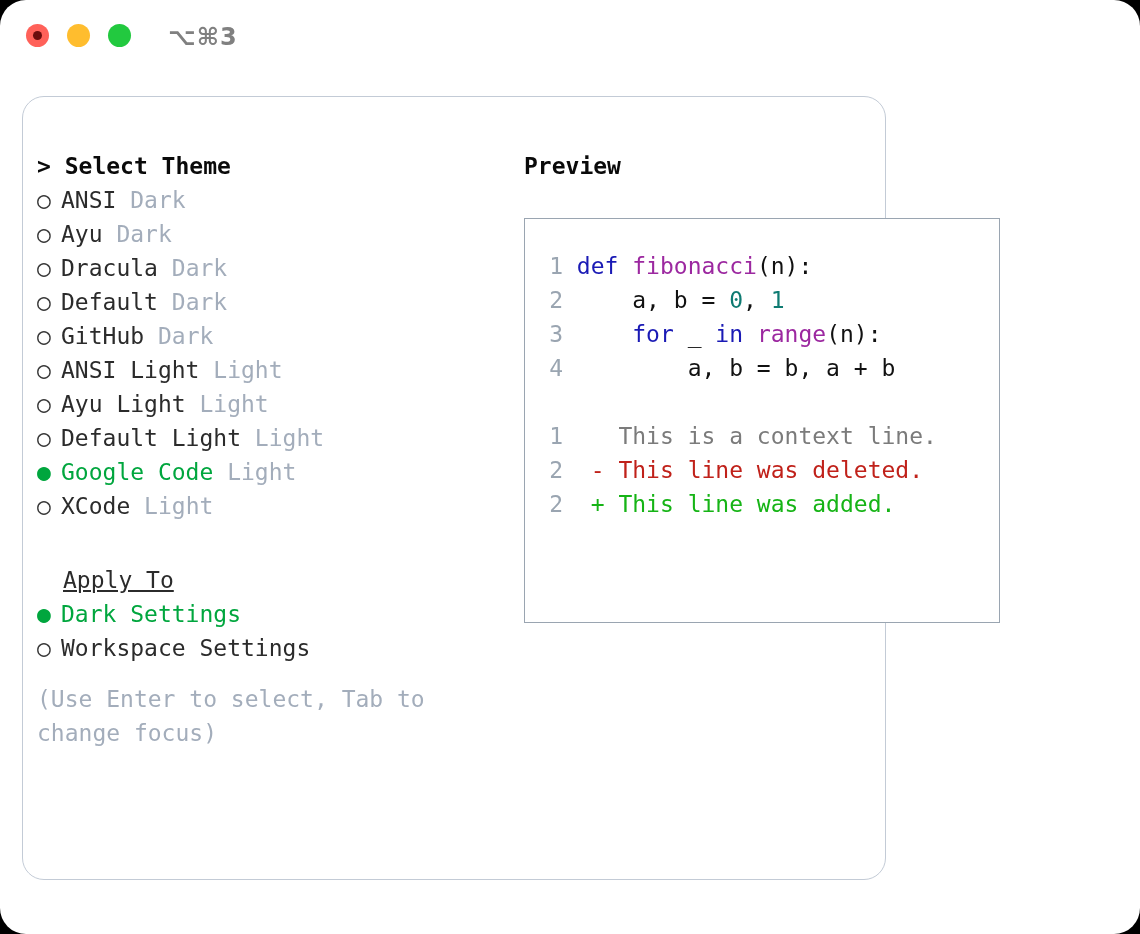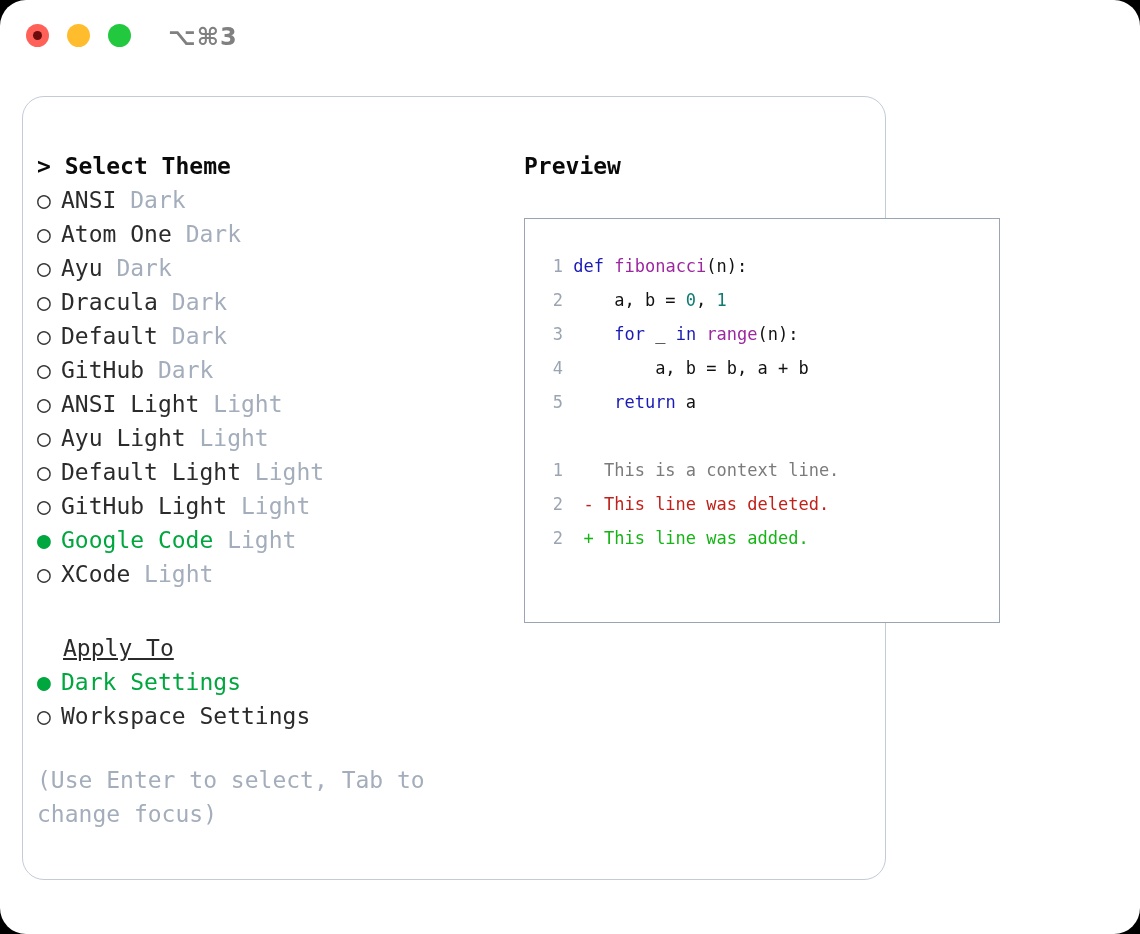--- a/index.html
+++ b/index.html
@@ -120,21 +120,21 @@
 
   .section-label {
     font-weight: normal;
     color: #2b2b2b;
     padding-left: 26px;
     text-decoration: underline;
   }
   .spacer-lg { height: 40px; }
 
   .hint {
-    margin-top: 30px;
+    margin-top: 17px;
     font-size: 23px;
     line-height: 34px;
     color: #a3adbb;
     width: 412px;
     white-space: normal;
   }
 
   
   .right-col {
     position: absolute;
@@ -153,21 +153,21 @@
   .preview-box {
     margin-top: 35px;
     width: 476px;
     height: 405px;
     border: 1.6px solid #9aa5b1;
     box-sizing: border-box;
     background: #ffffff;
     padding: 30px 0 0 14px;
   }
   .code-line {
-    font-size: 17px;
+    font-size: 23px;
     line-height: 34px;
     white-space: pre;
     display: block;
   }
   .ln {
     color: #9aa5b1;
     display: inline-block;
     width: 24px;
     text-align: right;
     white-space: pre;
@@ -198,29 +198,27 @@
     </div>
     <div class="shortcut">⌥⌘3</div>
   </div>
 
   <div class="panel">
 
     <div class="left-col">
       <div class="row hdr">&gt; Select Theme</div>
       <div id="theme-list">
           <div class="row"><span class="bullet marker-empty">○</span><span class="name-plain">ANSI</span><span class="variant"> Dark</span></div>
-          <div class="row"><span class="bullet marker-empty">○</span><span class="name-plain">Atom One</span><span class="variant"> Dark</span></div>
           <div class="row"><span class="bullet marker-empty">○</span><span class="name-plain">Ayu</span><span class="variant"> Dark</span></div>
           <div class="row"><span class="bullet marker-empty">○</span><span class="name-plain">Dracula</span><span class="variant"> Dark</span></div>
           <div class="row"><span class="bullet marker-empty">○</span><span class="name-plain">Default</span><span class="variant"> Dark</span></div>
           <div class="row"><span class="bullet marker-empty">○</span><span class="name-plain">GitHub</span><span class="variant"> Dark</span></div>
           <div class="row"><span class="bullet marker-empty">○</span><span class="name-plain">ANSI Light</span><span class="variant"> Light</span></div>
           <div class="row"><span class="bullet marker-empty">○</span><span class="name-plain">Ayu Light</span><span class="variant"> Light</span></div>
           <div class="row"><span class="bullet marker-empty">○</span><span class="name-plain">Default Light</span><span class="variant"> Light</span></div>
-          <div class="row"><span class="bullet marker-empty">○</span><span class="name-plain">GitHub Light</span><span class="variant"> Light</span></div>
           <div class="row"><span class="bullet marker-filled">●</span><span class="name-sel">Google Code</span><span class="variant"> Light</span></div>
           <div class="row"><span class="bullet marker-empty">○</span><span class="name-plain">XCode</span><span class="variant"> Light</span></div>
         </div>
 
       <div class="spacer-lg"></div>
 
       <div class="row section-label">Apply To</div>
       <div id="apply-list">
           <div class="row"><span class="bullet marker-filled">●</span><span class="name-sel">Dark Settings</span></div>
           <div class="row"><span class="bullet marker-empty">○</span><span class="name-plain">Workspace Settings</span></div>
@@ -230,21 +228,20 @@
     </div>
 
     <div class="right-col">
       <div class="preview-title">Preview</div>
       <div class="preview-box">
         <div id="code-block">
             <div class="code-line"><span class="ln">1</span><span class="txt"> </span><span class="kw">def</span><span class="txt"> </span><span class="fn">fibonacci</span><span class="txt">(n):</span></div>
             <div class="code-line"><span class="ln">2</span><span class="txt"> </span><span class="txt">    a, b = </span><span class="num">0</span><span class="txt">, </span><span class="num">1</span></div>
             <div class="code-line"><span class="ln">3</span><span class="txt"> </span><span class="txt">    </span><span class="kw">for</span><span class="txt"> _ </span><span class="kw">in</span><span class="txt"> </span><span class="fn">range</span><span class="txt">(n):</span></div>
             <div class="code-line"><span class="ln">4</span><span class="txt"> </span><span class="txt">        a, b = b, a + b</span></div>
-            <div class="code-line"><span class="ln">5</span><span class="txt"> </span><span class="txt">    </span><span class="kw">return</span><span class="txt"> a</span></div>
           </div>
         <div class="gap"></div>
         <div id="diff-block">
             <div class="code-line"><span class="ln">1</span><span class="d-ctx">    </span><span class="d-ctx">This is a context line.</span></div>
             <div class="code-line"><span class="ln">2</span><span class="d-del">  - </span><span class="d-del">This line was deleted.</span></div>
             <div class="code-line"><span class="ln">2</span><span class="d-add">  + </span><span class="d-add">This line was added.</span></div>
           </div>
       </div>
     </div>
 

